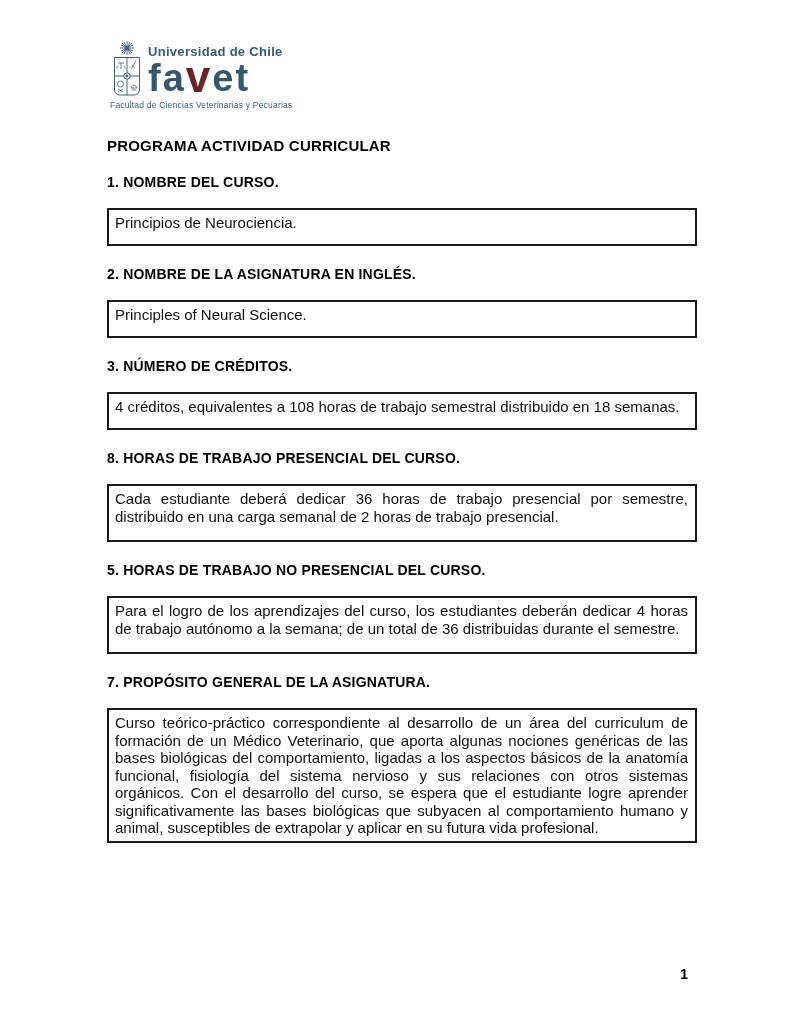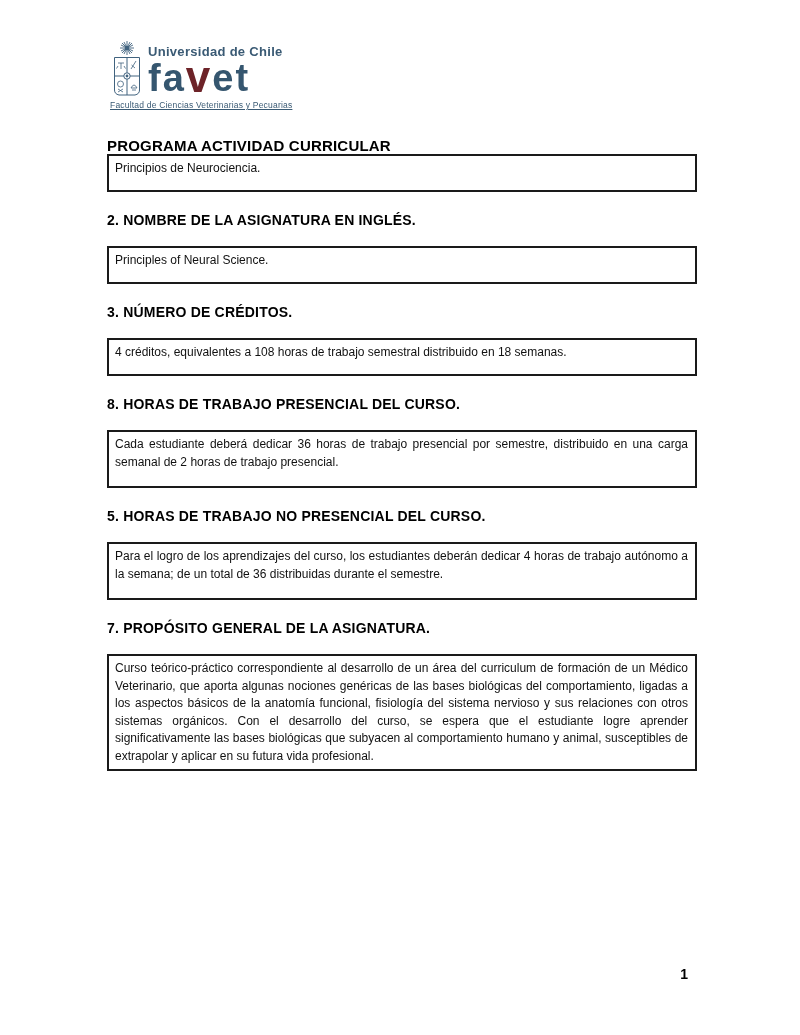--- a/index.html
+++ b/index.html
@@ -43,42 +43,41 @@
     font-size: 44px;
     line-height: 0;
     vertical-align: -1px;
   }
   .logo-faculty {
     font-size: 8.5px;
     color: #3a5a74;
     margin-top: 2px;
     letter-spacing: 0.2px;
     white-space: nowrap;
-    text-decoration: underline;
   }
 
   
   .doc-title {
     text-align: left;
     font-size: 15px;
     font-weight: bold;
     letter-spacing: 0.2px;
     margin: 27px 0 0 0;
   }
   .sec-heading {
     font-size: 14px;
     font-weight: bold;
     letter-spacing: 0.2px;
     margin: 20px 0 18px 0;
   }
   .box {
     box-sizing: border-box;
     border: 2px solid #1a1a1a;
     padding: 4px 7px 4px 6px;
-    font-size: 12px;
+    font-size: 15px;
     line-height: 17.5px;
     color: #111;
   }
   .box.h1 { min-height: 38px; }
   .box.h2 { min-height: 58px; }
   .box.justify { text-align: justify; }
 
   .page-number {
     position: absolute;
     top: 966px;
@@ -127,20 +126,21 @@
           <div class="logo-university">Universidad de Chile</div>
           <div class="logo-brand"><span>fa</span><span class="brand-v">v</span><span>et</span></div>
         </div>
       </div>
       <div class="logo-faculty">Facultad de Ciencias Veterinarias y Pecuarias</div>
     </div>
 
     <h1 class="doc-title">PROGRAMA ACTIVIDAD CURRICULAR</h1>
 
     <section>
+      <h2 class="sec-heading">1. NOMBRE DEL CURSO.</h2>
       <div class="box h1">Principios de Neurociencia.</div>
     </section>
 
     <section>
       <h2 class="sec-heading">2. NOMBRE DE LA ASIGNATURA EN INGLÉS.</h2>
       <div class="box h1">Principles of Neural Science.</div>
     </section>
 
     <section>
       <h2 class="sec-heading">3. NÚMERO DE CRÉDITOS.</h2>

